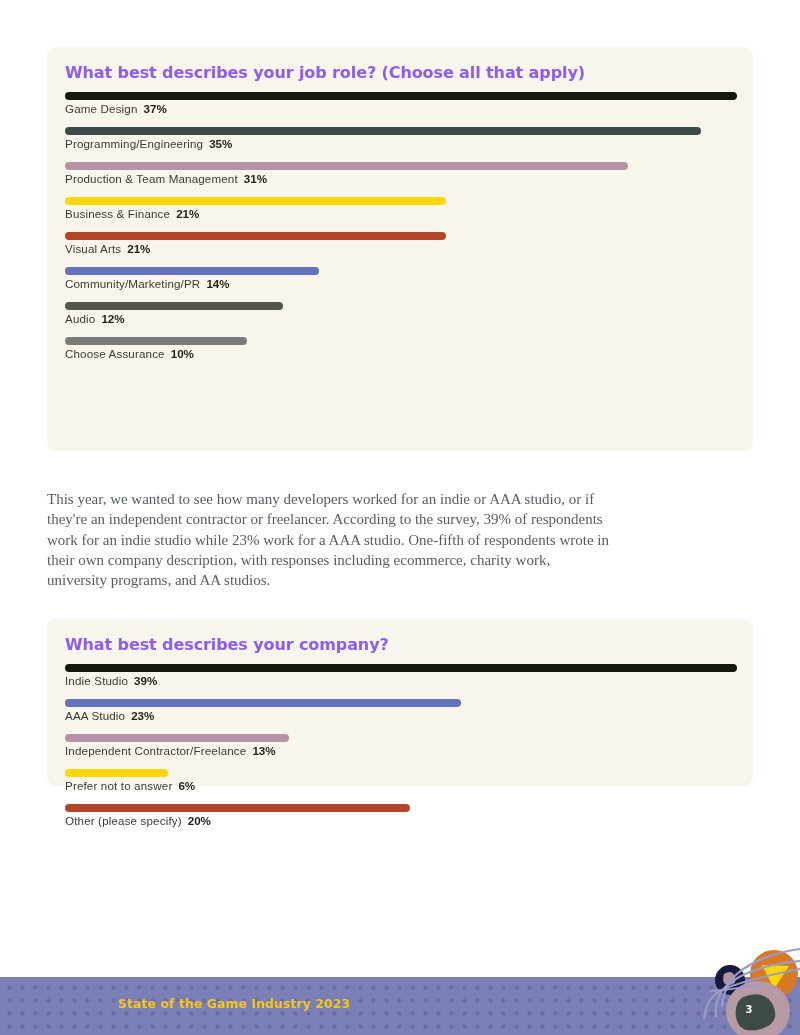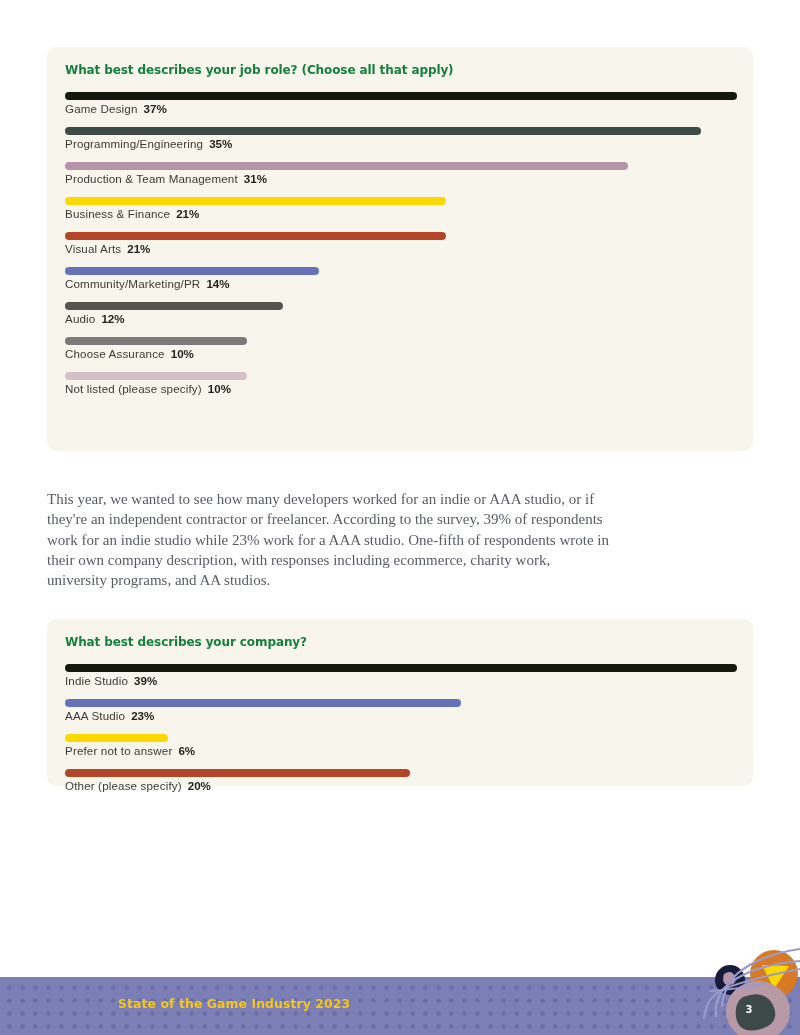--- a/index.html
+++ b/index.html
@@ -25,23 +25,23 @@
     box-sizing: border-box;
   }
   #card-job  { top: 47px;  height: 404px; }
   #card-company { top: 619px; height: 167px; }
 
   .card-title {
     position: absolute;
     left: 18px;
     top: 16px;
     font-family: "DejaVu Sans", sans-serif;
-    font-size: 12px;
-    font-weight: bold;
-    color: #15803d;
+    font-size: 16px;
+    font-weight: bold;
+    color: #8b5cf6;
     letter-spacing: -0.1px;
     white-space: nowrap;
   }
 
   
   .rows {
     position: absolute;
     left: 18px;
     right: 16px;
     top: 45px;
@@ -190,39 +190,39 @@
         <div class="row-label"><span>Community/Marketing/PR</span><span class="pct">14%</span></div>
       </div>
       <div class="row">
         <div class="bar" style="width: 217.946px; background: rgb(85, 84, 79);"></div>
         <div class="row-label"><span>Audio</span><span class="pct">12%</span></div>
       </div>
       <div class="row">
         <div class="bar" style="width: 181.622px; background: rgb(122, 122, 122);"></div>
         <div class="row-label"><span>Choose Assurance</span><span class="pct">10%</span></div>
       </div>
-      <div class="row">
-        <div class="bar" style="width: 181.622px; background: rgb(211, 191, 197);"></div>
-        <div class="row-label"><span>Not listed (please specify)</span><span class="pct">10%</span></div>
-      </div>
     </div>
 </div>
 
 <p id="body-paragraph">This year, we wanted to see how many developers worked for an indie or AAA studio, or if they're an independent contractor or freelancer. According to the survey, 39% of respondents work for an indie studio while 23% work for a AAA studio. One-fifth of respondents wrote in their own company description, with responses including ecommerce, charity work, university programs, and AA studios.</p>
 
 <div class="card" id="card-company">
   <div class="card-title">What best describes your company?</div>
   <div class="rows" id="rows-company">
       <div class="row">
         <div class="bar" style="width: 672px; background: rgb(21, 24, 15);"></div>
         <div class="row-label"><span>Indie Studio</span><span class="pct">39%</span></div>
       </div>
       <div class="row">
         <div class="bar" style="width: 396.308px; background: rgb(101, 113, 184);"></div>
         <div class="row-label"><span>AAA Studio</span><span class="pct">23%</span></div>
+      </div>
+      <div class="row">
+        <div class="bar" style="width: 224px; background: rgb(180, 148, 166);"></div>
+        <div class="row-label"><span>Independent Contractor/Freelance</span><span class="pct">13%</span></div>
       </div>
       <div class="row">
         <div class="bar" style="width: 103.385px; background: rgb(251, 216, 0);"></div>
         <div class="row-label"><span>Prefer not to answer</span><span class="pct">6%</span></div>
       </div>
       <div class="row">
         <div class="bar" style="width: 344.615px; background: rgb(178, 70, 38);"></div>
         <div class="row-label"><span>Other (please specify)</span><span class="pct">20%</span></div>
       </div>
     </div>

